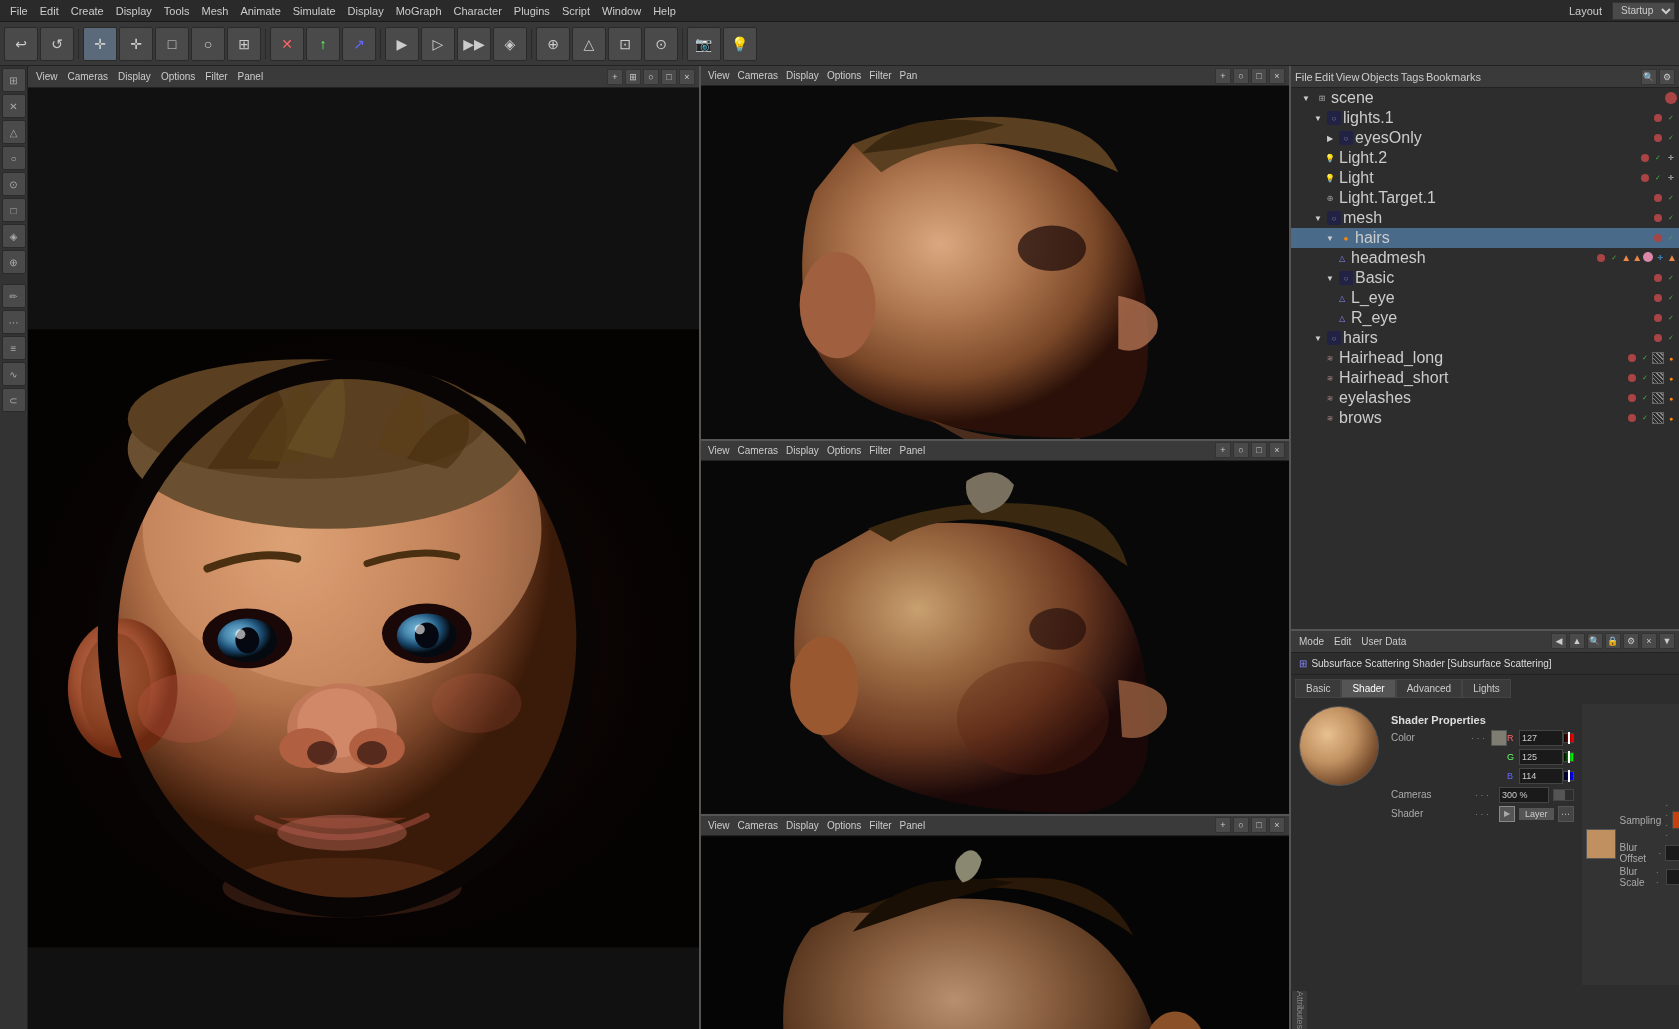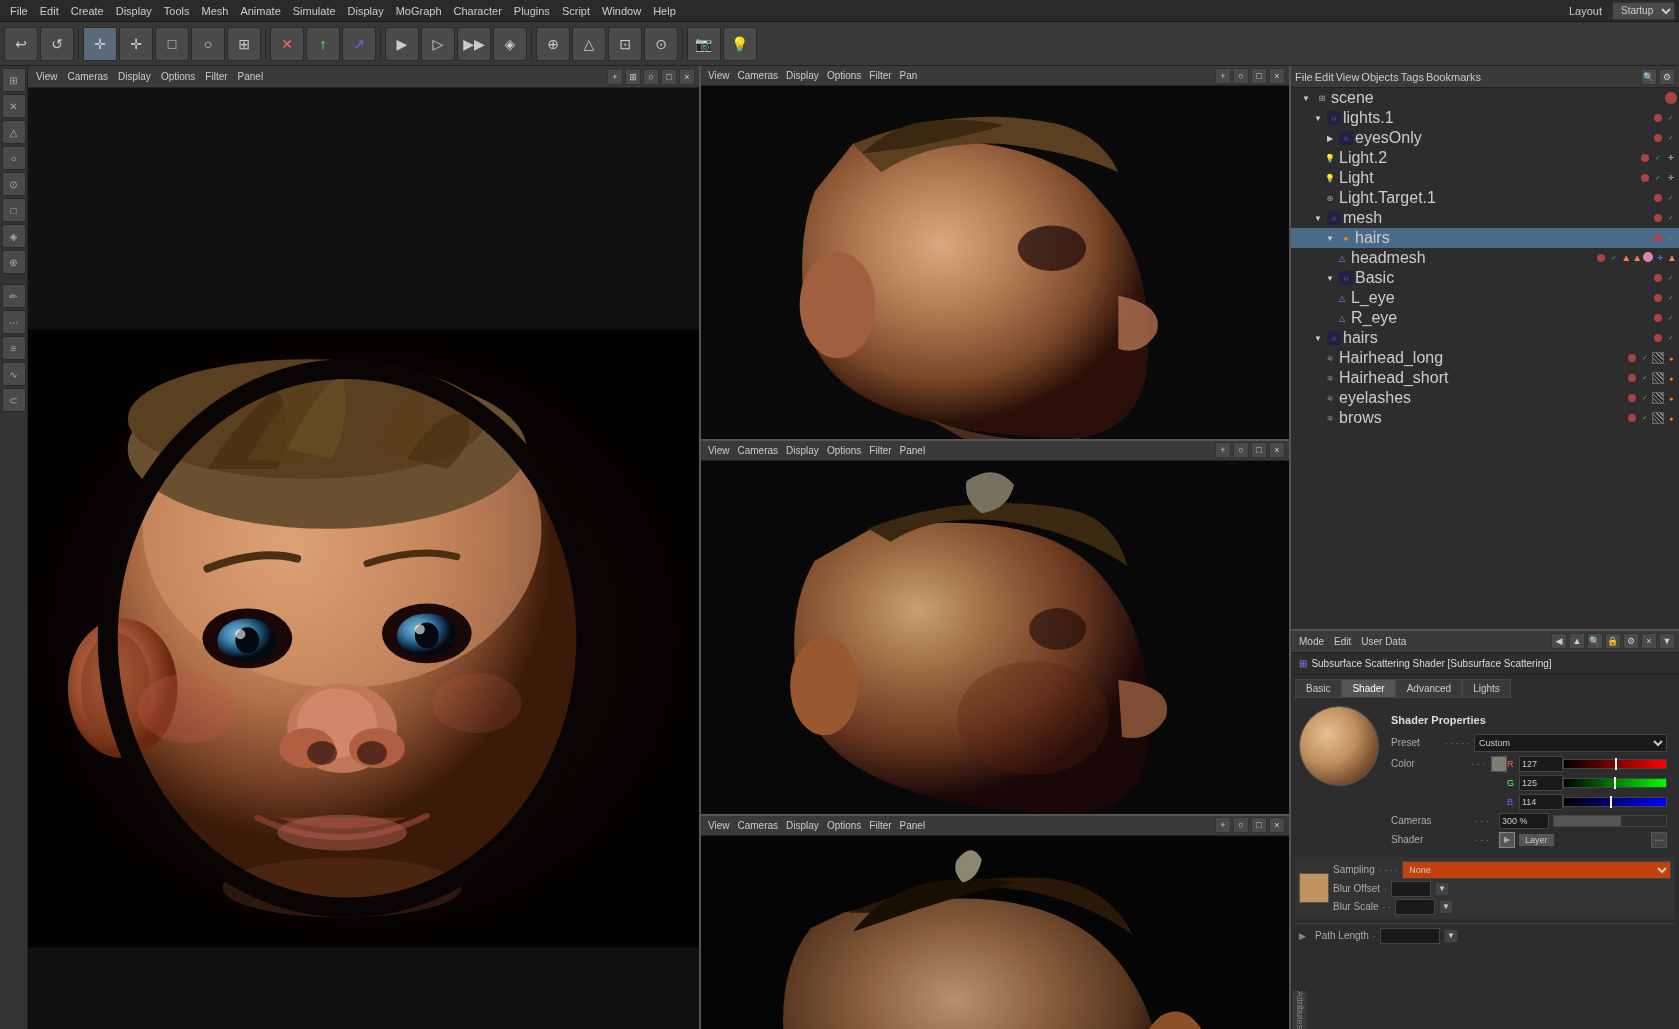--- a/index.html
+++ b/index.html
@@ -698,33 +698,26 @@
         <div class="sp-title-bar">
           <span style="color:#88f;">⊞</span>
           <span>Subsurface Scattering Shader [Subsurface Scattering]</span>
         </div>
         <div class="sp-tabs">
           <div class="sp-tab">Basic</div>
           <div class="sp-tab active">Shader</div>
           <div class="sp-tab">Advanced</div>
           <div class="sp-tab">Lights</div>
         </div>
-        <div class="sp-content" style="display:flex; flex-direction:column;">
+        <div class="sp-content" style="display:flex; flex-direction:row;">
           <div style="display:flex; align-items:flex-start;">
             <div class="shader-preview"></div>
             <div style="flex:1; padding:4px;">
               <div class="sp-section-title">Shader Properties</div>
 
-              <div class="preset-row">
-                <span class="preset-label">Preset</span>
-                <span style="font-size:9px; color:#888;">· · · · ·</span>
-                <select class="preset-dropdown">
-                  <option>Custom</option>
-                </select>
-              </div>
 
               <div class="sp-row">
                 <span class="sp-label">Color</span>
                 <span style="font-size:9px; color:#888; width:20px;">· · ·</span>
                 <div class="col-swatch" style="background:#7f7d72;"></div>
                 <span style="font-size:9px; color:#f66; width:12px;">R</span>
                 <input class="sp-input" value="127" style="">
                 <div class="slider-container">
                   <div class="slider-track sp-color-r"></div>
                   <div class="slider-thumb" style="left:50%;"></div>

